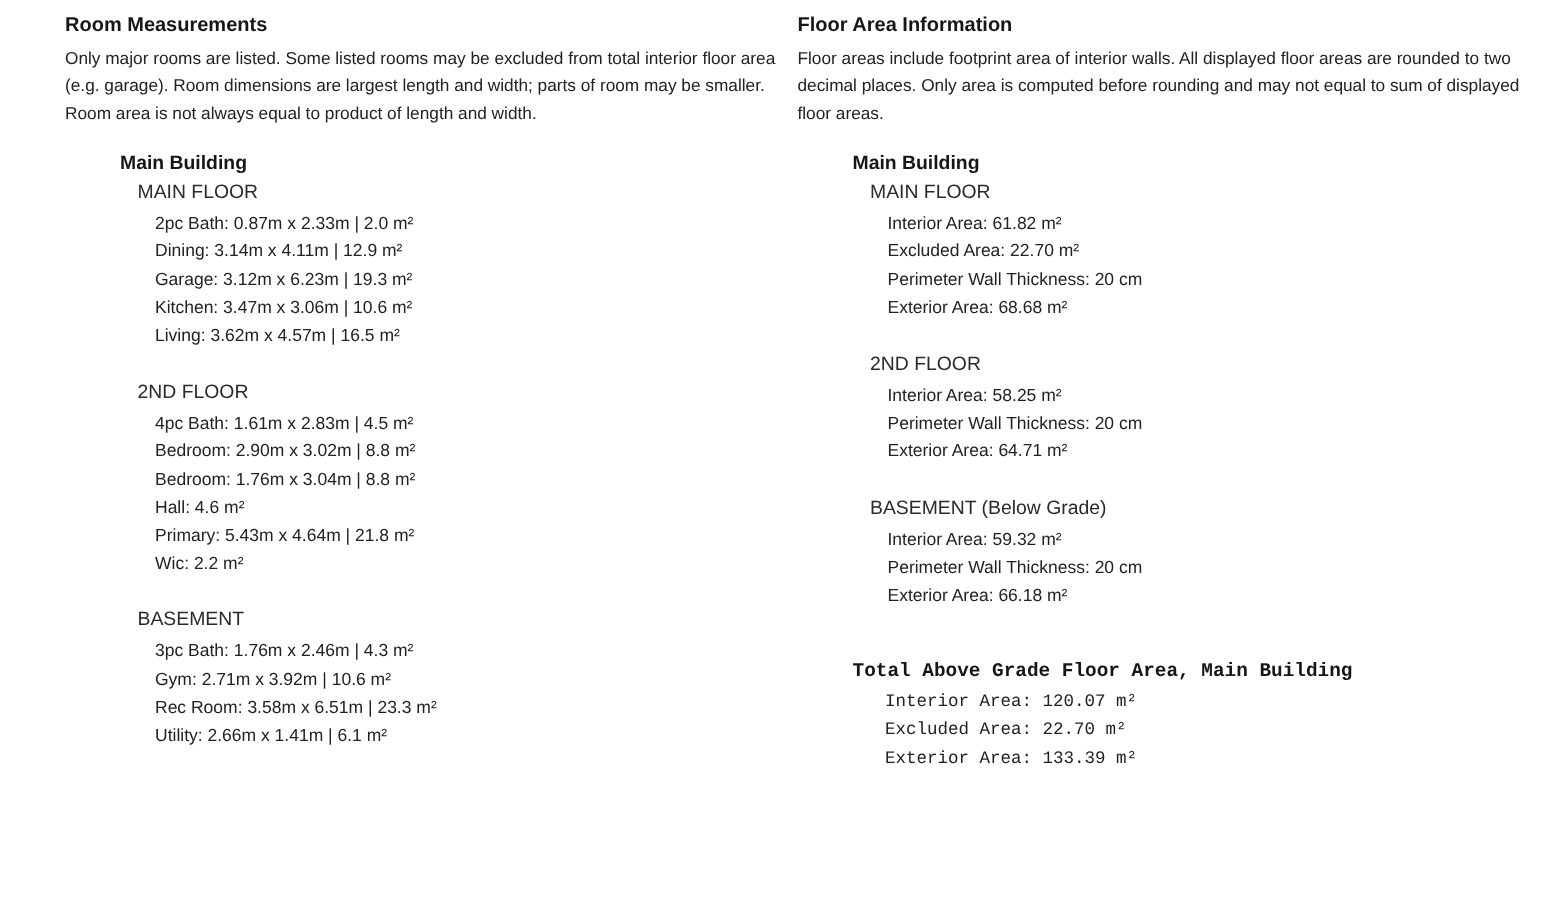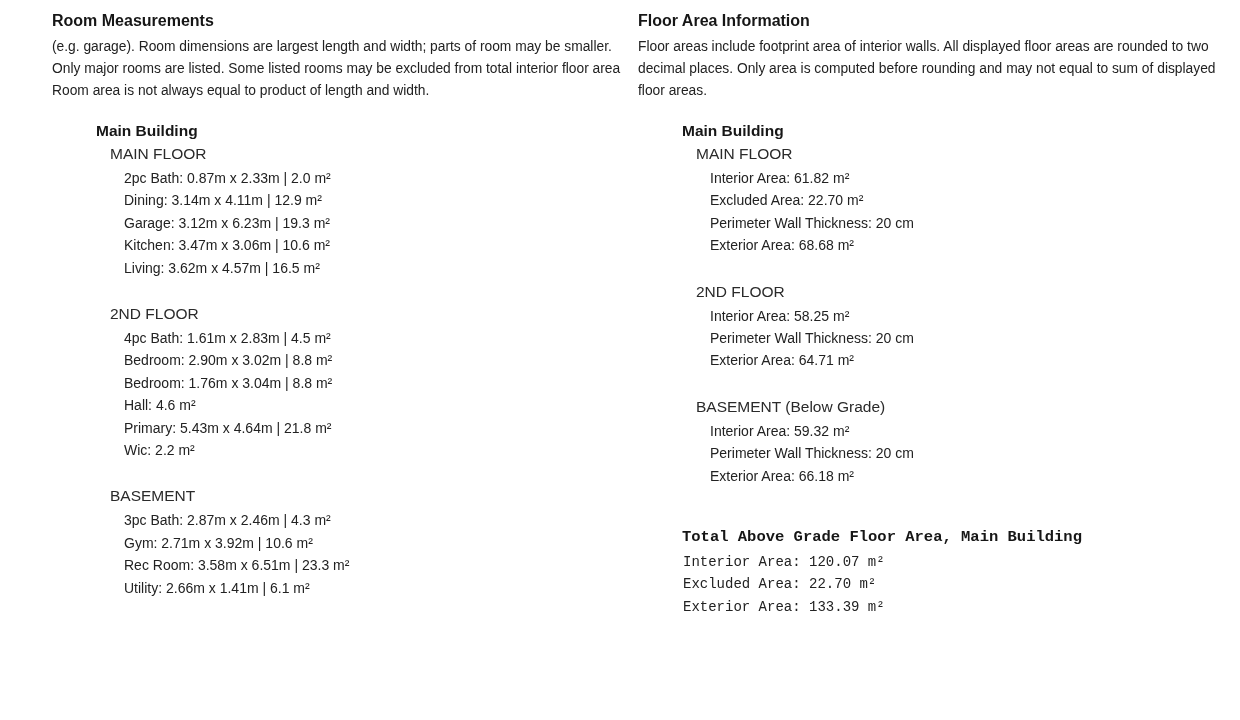--- a/index.html
+++ b/index.html
@@ -76,33 +76,33 @@
   .total-title {
     font-size: 15.5px;
     line-height: 17px;
     font-weight: 700;
     color: #161616;
   }
   .total-lines {
     margin-top: 5px;
   }
   .total-lines .line {
-    margin-left: 1px;
+    margin-left: 26px;
   }
 </style>
 </head>
 <body>
 
 <div class="page">
 
   <div class="col col-left">
     <div class="section-title">Room Measurements</div>
     <div class="section-desc">
+      <div class="desc-line">Only major rooms are listed. Some listed rooms may be excluded from total interior floor area</div>
       <div class="desc-line">(e.g. garage). Room dimensions are largest length and width; parts of room may be smaller.</div>
-      <div class="desc-line">Only major rooms are listed. Some listed rooms may be excluded from total interior floor area</div>
       <div class="desc-line">Room area is not always equal to product of length and width.</div>
     </div>
     <div class="building-name">Main Building</div>
     <div id="rm-floors">
         <div class="floor">
           <div class="floor-name">MAIN FLOOR</div>
           <div class="floor-lines">
             <div class="line">2pc Bath: 0.87m x 2.33m | 2.0 m²</div>
             <div class="line">Dining: 3.14m x 4.11m | 12.9 m²</div>
             <div class="line">Garage: 3.12m x 6.23m | 19.3 m²</div>
@@ -117,21 +117,21 @@
             <div class="line">Bedroom: 2.90m x 3.02m | 8.8 m²</div>
             <div class="line">Bedroom: 1.76m x 3.04m | 8.8 m²</div>
             <div class="line">Hall: 4.6 m²</div>
             <div class="line">Primary: 5.43m x 4.64m | 21.8 m²</div>
             <div class="line">Wic: 2.2 m²</div>
           </div>
         </div>
         <div class="floor">
           <div class="floor-name">BASEMENT</div>
           <div class="floor-lines">
-            <div class="line">3pc Bath: 2.87m x 2.46m | 4.3 m²</div>
+            <div class="line">3pc Bath: 1.76m x 2.46m | 4.3 m²</div>
             <div class="line">Gym: 2.71m x 3.92m | 10.6 m²</div>
             <div class="line">Rec Room: 3.58m x 6.51m | 23.3 m²</div>
             <div class="line">Utility: 2.66m x 1.41m | 6.1 m²</div>
           </div>
         </div>
       </div>
   </div>
 
   <div class="col col-right">
     <div class="section-title">Floor Area Information</div>

